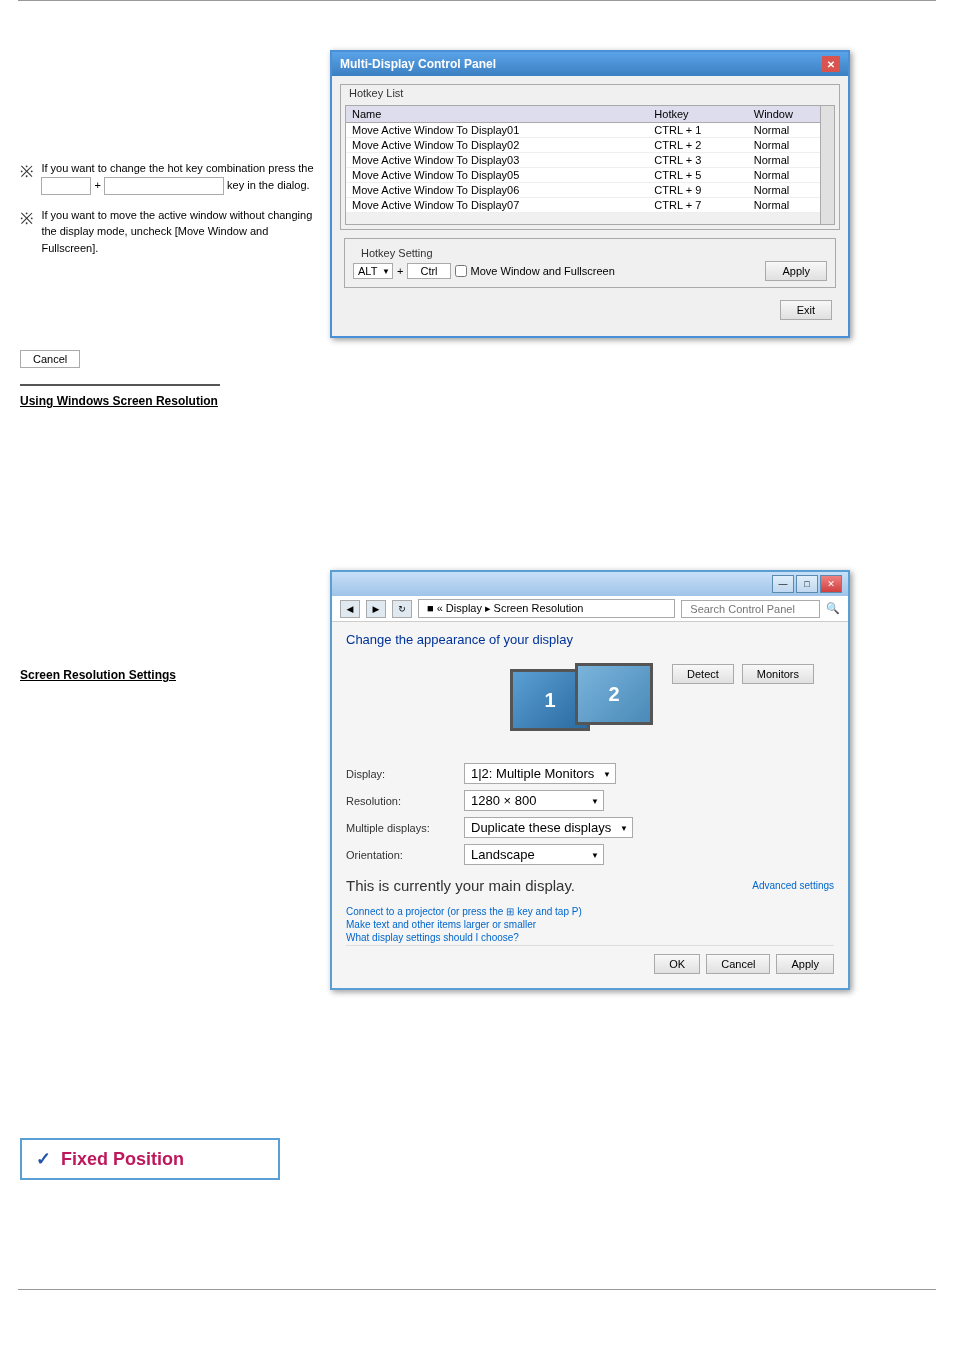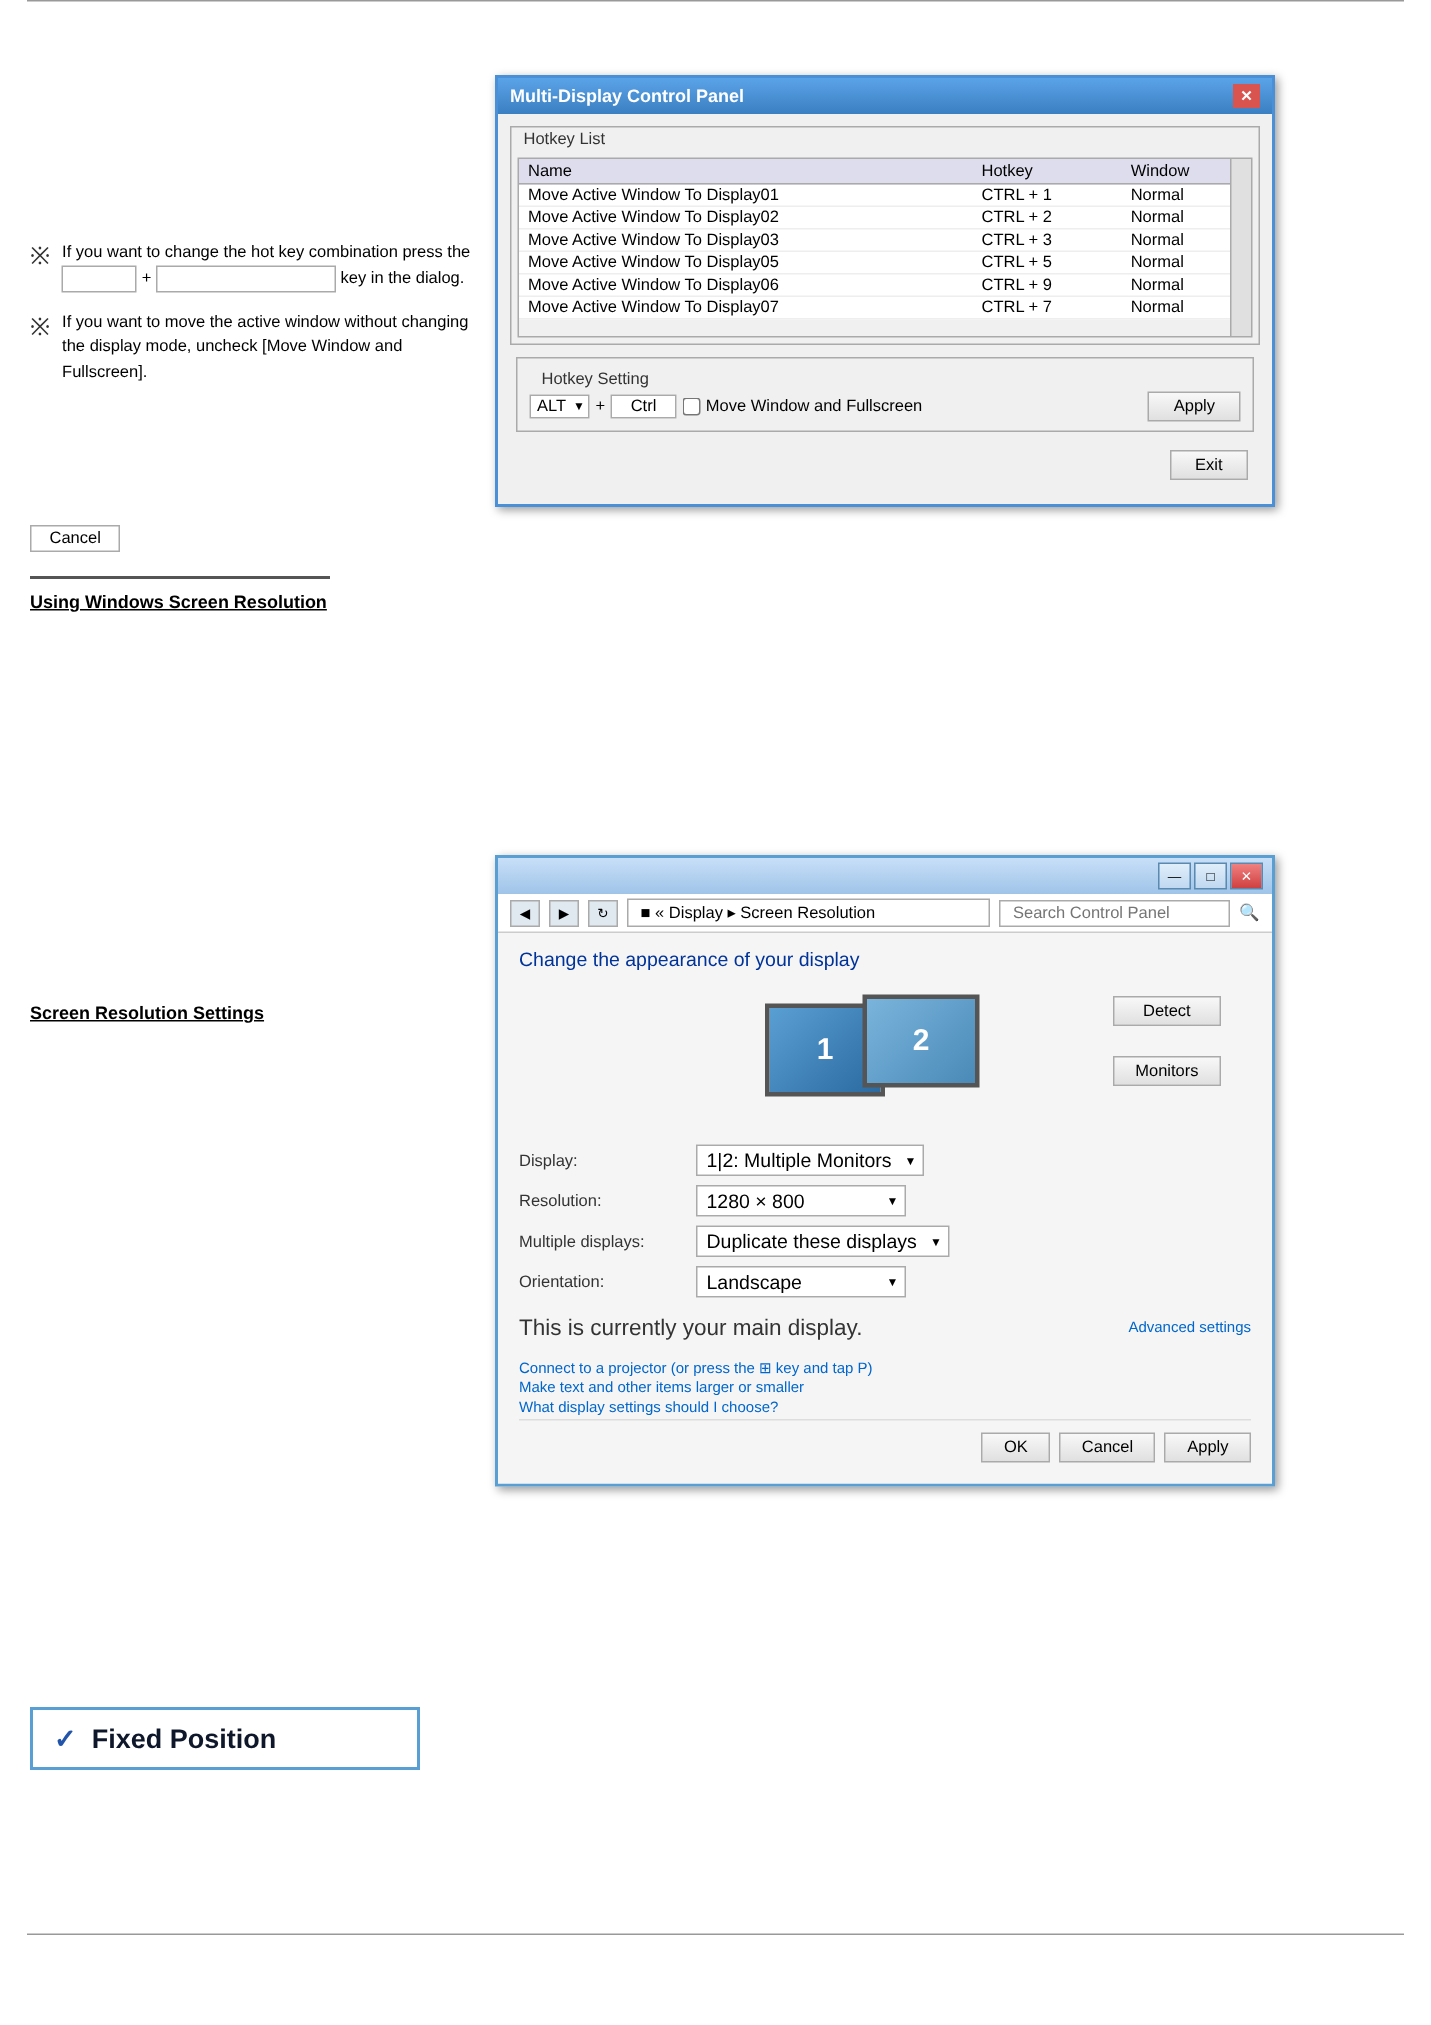--- a/index.html
+++ b/index.html
@@ -231,21 +231,21 @@
       flex: 1;
       border: 1px solid #aaa;
       background: white;
       padding: 2px 8px;
       font-size: 11px;
     }
     .search-box {
       border: 1px solid #aaa;
       padding: 2px 8px;
       font-size: 11px;
-      width: 154px;
+      width: 139px;
       background: white;
     }
     .screenres-body {
       padding: 10px 14px;
       background: #f5f5f5;
     }
     .screenres-title {
       font-size: 13px;
       color: #003399;
       margin-bottom: 12px;
@@ -255,22 +255,22 @@
       display: flex;
       justify-content: center;
       margin-bottom: 14px;
       position: relative;
     }
     .detect-identify-btns {
       position: absolute;
       right: 20px;
       top: 5px;
       display: flex;
-      flex-direction: column;
-      gap: 20px;
+      flex-direction: row;
+      gap: 8px;
     }
     .screenres-row {
       display: flex;
       align-items: center;
       gap: 8px;
       margin-bottom: 6px;
       font-size: 11px;
     }
     .screenres-label {
       width: 110px;
@@ -339,21 +339,21 @@
       min-width: 260px;
     }
     .checkmark-icon {
       color: #2255aa;
       font-size: 18px;
       font-weight: bold;
     }
     .fixed-position-text {
       font-size: 18px;
       font-weight: bold;
-      color: #0f172a;
+      color: #be185d;
     }
 
     
     .left-content {
       position: absolute;
       top: 50px;
       left: 20px;
       width: 300px;
     }
 

